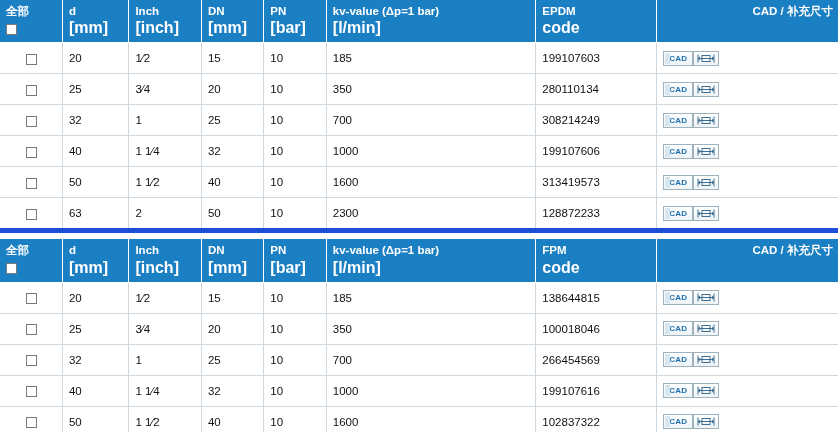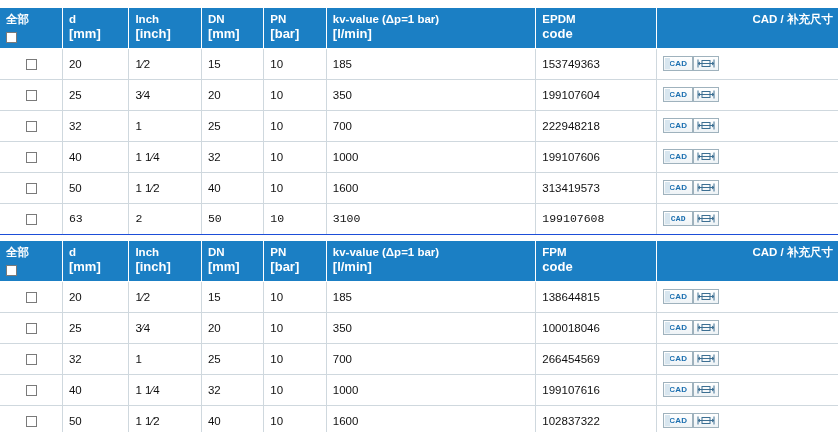--- a/index.html
+++ b/index.html
@@ -15,21 +15,21 @@
     color: #222222;
     overflow: hidden;
   }
   .tables-wrap {
     width: 840px;
   }
   table.product-table {
     width: 838px;
     border-collapse: collapse;
     table-layout: fixed;
-    margin: 8px 0 0 0;
+    margin: 0 0 0 0;
     background: #ffffff;
   }
   table.product-table + table.product-table {
     margin-top: 6px;
   }
   
   .product-table thead th {
     background: #1b7fc4;
     color: #ffffff;
     font-weight: bold;
@@ -41,21 +41,21 @@
     border-bottom: 1px solid #ffffff;
     line-height: 1.25;
   }
   .product-table thead th:last-child {
     border-right: none;
     text-align: right;
   }
   .head-line2 {
     display: block;
     font-weight: bold;
-    font-size: 13px;
+    font-size: 16px;
   }
   .head-checkbox-cell {
     padding-bottom: 2px;
   }
   .head-cb-row {
     margin-top: 3px;
   }
   
   .cbx {
     display: inline-block;
@@ -74,22 +74,21 @@
     font-size: 11.5px;
     color: #111111;
     vertical-align: middle;
     height: 20px;
     background: #ffffff;
   }
   .product-table tbody td:last-child {
     border-right: none;
   }
   .product-table tbody tr:last-child td {
-    border-bottom: 1px solid #1d4ed8;
-    font-family: Liberation Mono, monospace;
+    border-bottom: 5px solid #1d4ed8;
   }
   .col-cb { width: 62px; text-align: center; }
   .col-d { width: 66px; }
   .col-inch { width: 72px; }
   .col-dn { width: 62px; }
   .col-pn { width: 62px; }
   .col-kv { width: 208px; }
   .col-code { width: 120px; }
   .col-cad { width: 180px; }
 
@@ -190,21 +189,21 @@
       </tr>
     </thead>
     <tbody>
       <tr>
         <td class="cb-cell"><span class="cbx"></span></td>
         <td>20</td>
         <td>1⁄2</td>
         <td>15</td>
         <td>10</td>
         <td>185</td>
-        <td>153749363</td>
+        <td>199107603</td>
         <td>
           <div class="cad-icons">
             <span class="cad-btn">CAD</span>
             <span class="dim-btn">
               <svg width="20" height="11" viewBox="0 0 20 11">
                   <g stroke="#3c6f92" stroke-width="1" fill="none">
                     <path d="M2 1.5 L2 9.5 M18 1.5 L18 9.5 M2 5.5 L18 5.5"></path>
                     <path d="M4 4 L2 5.5 L4 7 M16 4 L18 5.5 L16 7"></path>
                     <rect x="6" y="2.5" width="8" height="6" stroke="#3c6f92"></rect>
                   </g>
@@ -213,21 +212,21 @@
           </div>
         </td>
       </tr>
       <tr>
         <td class="cb-cell"><span class="cbx"></span></td>
         <td>25</td>
         <td>3⁄4</td>
         <td>20</td>
         <td>10</td>
         <td>350</td>
-        <td>199107604</td>
+        <td>280110134</td>
         <td>
           <div class="cad-icons">
             <span class="cad-btn">CAD</span>
             <span class="dim-btn">
               <svg width="20" height="11" viewBox="0 0 20 11">
                   <g stroke="#3c6f92" stroke-width="1" fill="none">
                     <path d="M2 1.5 L2 9.5 M18 1.5 L18 9.5 M2 5.5 L18 5.5"></path>
                     <path d="M4 4 L2 5.5 L4 7 M16 4 L18 5.5 L16 7"></path>
                     <rect x="6" y="2.5" width="8" height="6" stroke="#3c6f92"></rect>
                   </g>
@@ -236,21 +235,21 @@
           </div>
         </td>
       </tr>
       <tr>
         <td class="cb-cell"><span class="cbx"></span></td>
         <td>32</td>
         <td>1</td>
         <td>25</td>
         <td>10</td>
         <td>700</td>
-        <td>222948218</td>
+        <td>308214249</td>
         <td>
           <div class="cad-icons">
             <span class="cad-btn">CAD</span>
             <span class="dim-btn">
               <svg width="20" height="11" viewBox="0 0 20 11">
                   <g stroke="#3c6f92" stroke-width="1" fill="none">
                     <path d="M2 1.5 L2 9.5 M18 1.5 L18 9.5 M2 5.5 L18 5.5"></path>
                     <path d="M4 4 L2 5.5 L4 7 M16 4 L18 5.5 L16 7"></path>
                     <rect x="6" y="2.5" width="8" height="6" stroke="#3c6f92"></rect>
                   </g>
@@ -304,22 +303,22 @@
             </span>
           </div>
         </td>
       </tr>
       <tr>
         <td class="cb-cell"><span class="cbx"></span></td>
         <td>63</td>
         <td>2</td>
         <td>50</td>
         <td>10</td>
-        <td>3100</td>
-        <td>199107608</td>
+        <td>2300</td>
+        <td>128872233</td>
         <td>
           <div class="cad-icons">
             <span class="cad-btn">CAD</span>
             <span class="dim-btn">
               <svg width="20" height="11" viewBox="0 0 20 11">
                   <g stroke="#3c6f92" stroke-width="1" fill="none">
                     <path d="M2 1.5 L2 9.5 M18 1.5 L18 9.5 M2 5.5 L18 5.5"></path>
                     <path d="M4 4 L2 5.5 L4 7 M16 4 L18 5.5 L16 7"></path>
                     <rect x="6" y="2.5" width="8" height="6" stroke="#3c6f92"></rect>
                   </g>

